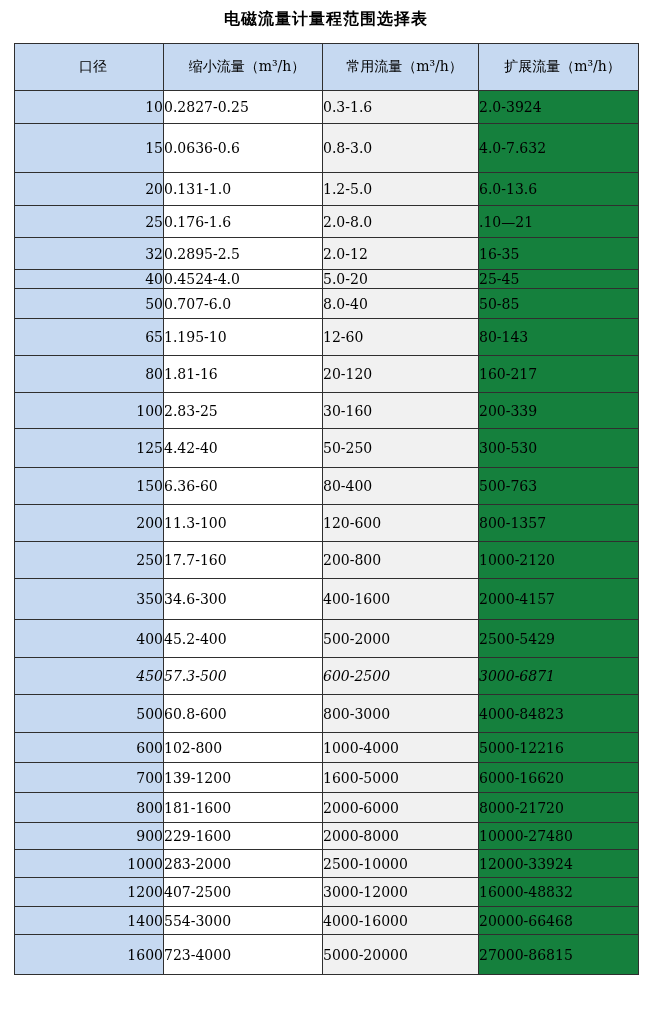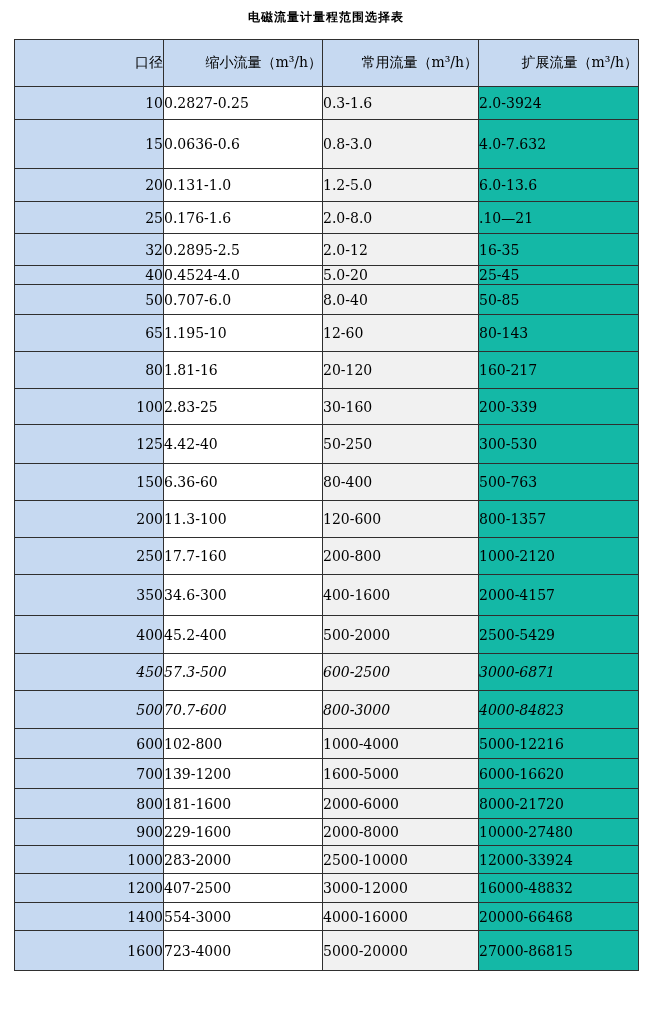--- a/index.html
+++ b/index.html
@@ -13,21 +13,21 @@
   }
   .page{
     position:relative;
     width:652px;
     height:1012px;
     overflow:hidden;
   }
   .title{
     padding-top:9px;
     text-align:center;
-    font-size:12px;
+    font-size:16px;
     font-weight:bold;
     font-family:"DejaVu Sans", sans-serif;
     letter-spacing:1px;
   }
   table.flow{
     margin:13px 0 0 14px;
     border-collapse:collapse;
     table-layout:fixed;
     width:624px;
   }
@@ -36,32 +36,32 @@
     border:1px solid var(--border,#2f2f2f);
     font-size:14px;
     font-weight:normal;
     vertical-align:middle;
     padding:0;
     overflow:hidden;
     white-space:nowrap;
   }
   table.flow th{
     background:var(--header-bg,#c6d9f1);
-    text-align:right;
+    text-align:center;
     padding-left:8px;
     height:46px;
   }
   td.c0{
     background:var(--first-col-bg,#c6d9f1);
     text-align:right;
     padding-right:2px;
   }
   td.c1{ background:#ffffff; text-align:left; padding-left:5px; }
   td.c2{ background:var(--stripe-col-bg,#f1f1f1); text-align:left; padding-left:5px; }
-  td.c3{ background:#14b8a6; text-align:left; padding-left:5px; }
+  td.c3{ background:#15803d; text-align:left; padding-left:5px; }
 </style>
 </head>
 <body>
 
 <div class="page">
   <div class="title">电磁流量计量程范围选择表</div>
 
   <table class="flow">
     <colgroup>
       <col style="width:149px">
@@ -173,23 +173,23 @@
           <td class="c1">45.2-400</td>
           <td class="c2">500-2000</td>
           <td class="c3">2500-5429</td>
         </tr>
         <tr style="height: 37px; font-style: italic;">
           <td class="c0">450</td>
           <td class="c1">57.3-500</td>
           <td class="c2">600-2500</td>
           <td class="c3">3000-6871</td>
         </tr>
-        <tr style="height: 38px; font-style: italic;">
+        <tr style="height: 38px;">
           <td class="c0">500</td>
-          <td class="c1">70.7-600</td>
+          <td class="c1">60.8-600</td>
           <td class="c2">800-3000</td>
           <td class="c3">4000-84823</td>
         </tr>
         <tr style="height: 30px;">
           <td class="c0">600</td>
           <td class="c1">102-800</td>
           <td class="c2">1000-4000</td>
           <td class="c3">5000-12216</td>
         </tr>
         <tr style="height: 30px;">

